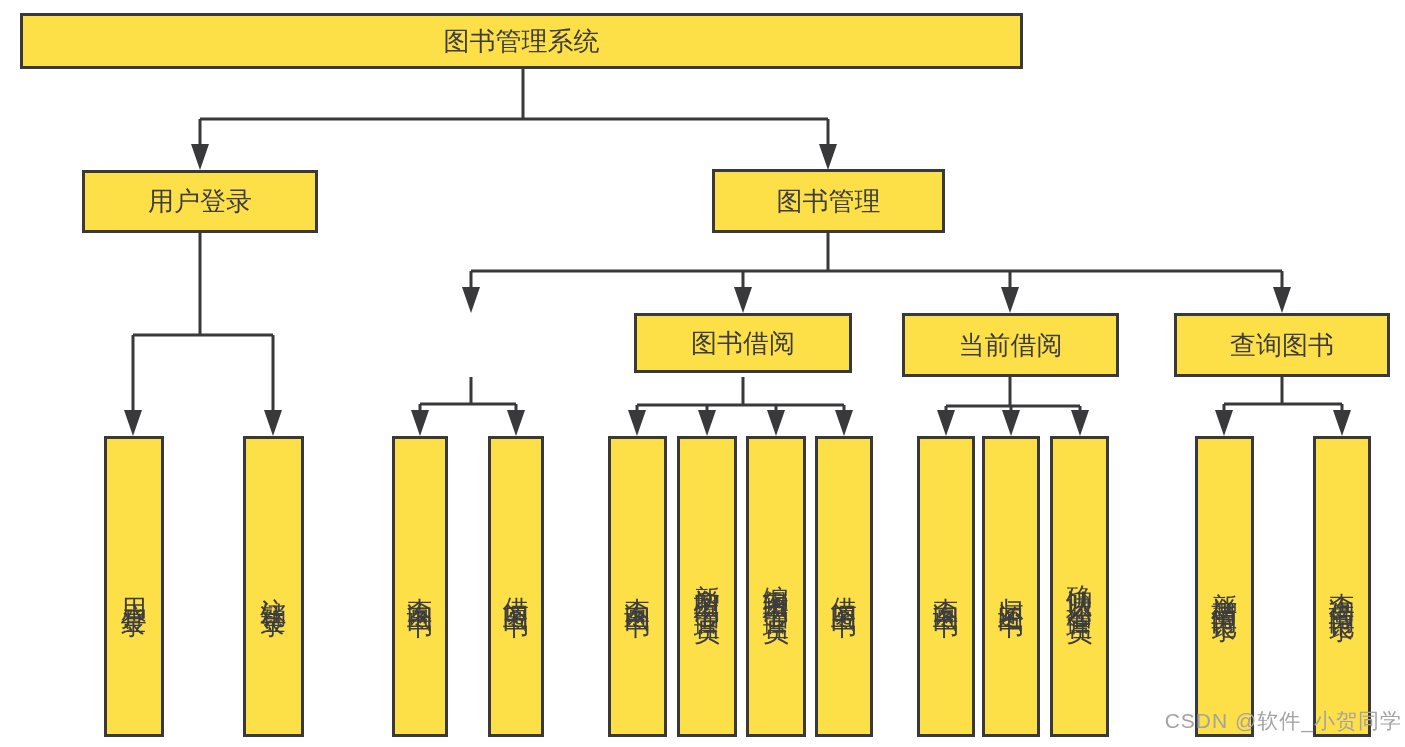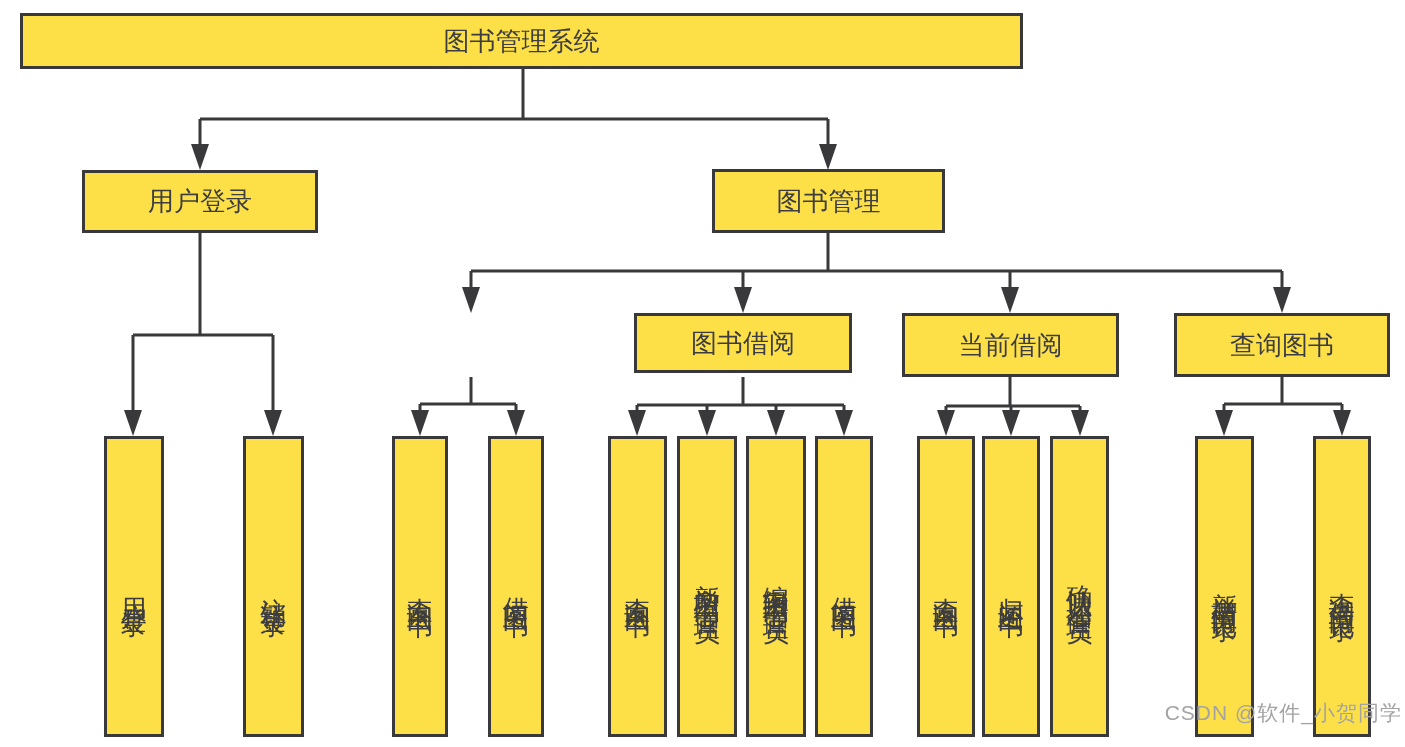--- a/index.html
+++ b/index.html
@@ -19,21 +19,21 @@
     text-align:center;line-height:1.1;
   }
   .node.h span{white-space:nowrap;}
   .node.v span{
     writing-mode:vertical-rl;
     text-orientation:mixed;
     letter-spacing:5px;
     white-space:nowrap;
   }
   .watermark{
-    position:absolute;right:3px;bottom:20px;
+    position:absolute;right:3px;bottom:12px;
     color:#a3a3a3;font-size:21px;letter-spacing:1px;
     white-space:nowrap;
     margin-top:29px;
   }
 </style>
 </head>
 <body>
 
 <div class="canvas">
 

